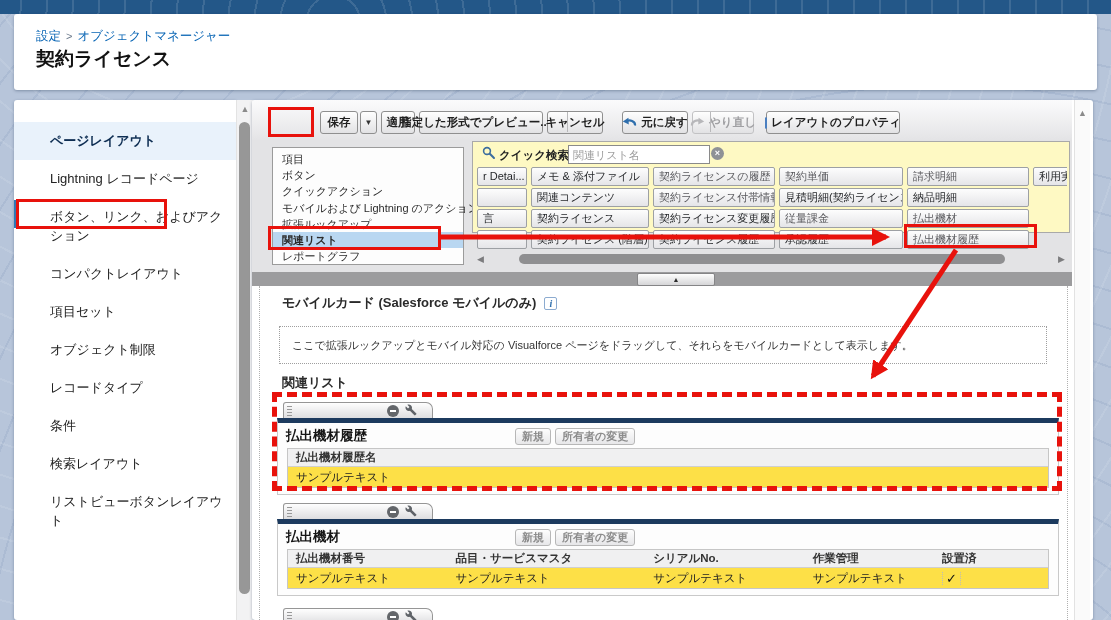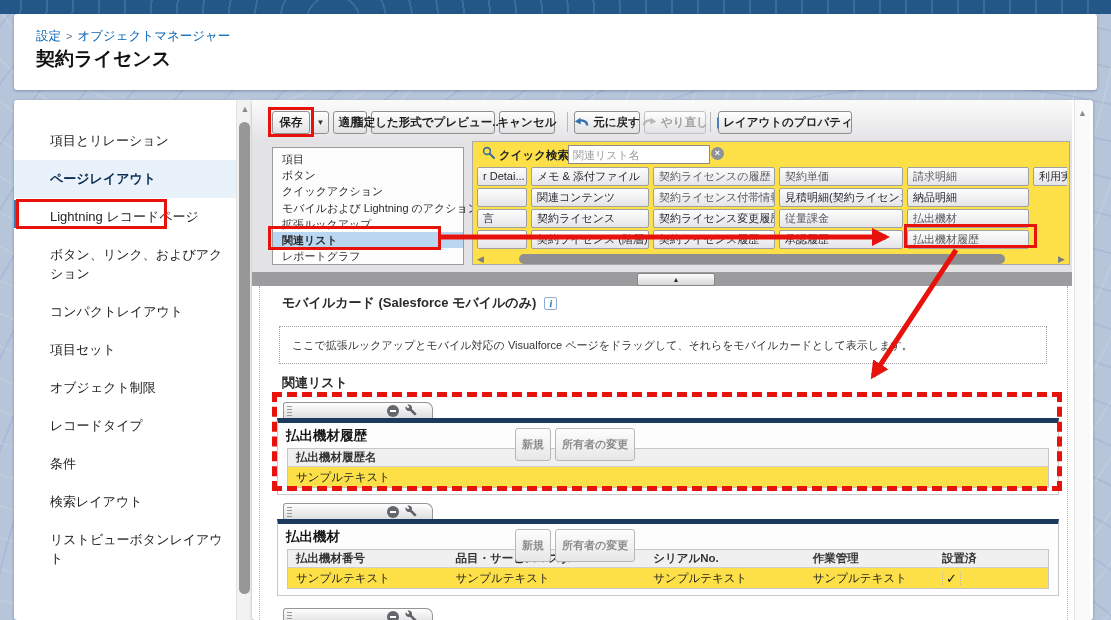--- a/index.html
+++ b/index.html
@@ -31,36 +31,36 @@
   .sb-accent{position:absolute;left:0;top:100px;width:5px;height:28px;background:var(--accent_blue);}
   .sb-scroll{position:absolute;left:236px;top:100px;width:16px;height:520px;background:#f2f2f3;border-left:1px solid #e3e3e3;}
   .sb-scroll .up{position:absolute;left:0;top:4px;width:16px;text-align:center;font-size:9px;color:#8a8a8a;}
   .sb-thumb{position:absolute;left:2px;top:22px;width:11px;height:472px;border-radius:6px;background:#979797;}
   
   .main-card{left:252px;top:100px;width:841px;height:520px;border-radius:3px;overflow:hidden;}
   .toolbar{position:absolute;left:0;top:0;width:820px;height:40px;
     background:linear-gradient(#fbfbfc,#e4e4e6);border-bottom:1px solid #aeaeae;}
   .tbtn{position:absolute;top:11px;height:23px;box-sizing:border-box;display:flex;align-items:center;justify-content:center;
     gap:4px;padding:0 6px;font-size:11.5px;font-weight:bold;color:#1f1f1f;
-    background:linear-gradient(#fefefe,#e2e2e4);border:1px solid #8f8f8f;border-radius:3px;cursor:pointer;white-space:nowrap;}
+    background:linear-gradient(#fefefe,#e2e2e4);border:1px solid #8f8f8f;border-radius:3px;cursor:pointer;white-space:nowrap;margin-left:48px;}
   .tbtn.disabled{color:#a0a0a3;border-color:#c2c2c4;}
   .tbtn .dd{font-size:8px;color:#333;}
   .tsep{position:absolute;top:12px;width:1px;height:20px;background:#b9b9bb;}
   .undo-ico{color:#2f6fad;display:inline-flex;}
   .redo-ico{color:#b7b7ba;display:inline-flex;transform:scaleX(-1);}
   .lp-ico{width:13px;height:12px;box-sizing:border-box;border:1px solid #4a7fc1;background:
     linear-gradient(#4a7fc1 0 3px,#fff 3px) ;position:relative;border-radius:1px;}
   .lp-ico::after{content:"";position:absolute;left:1px;right:5px;top:4px;height:6px;
     background:repeating-linear-gradient(#9dbde4 0 1px,rgba(0,0,0,0) 1px 3px);}
   
   .palette{position:absolute;left:0;top:40px;width:820px;height:132px;background:#e3e3e5;}
   .cat-panel{position:absolute;left:20px;top:7px;width:192px;height:118px;background:#fdfdfd;border:1px solid #9b9b9b;box-sizing:border-box;padding-top:3px;}
   .cat-item{font-size:11px;line-height:16.2px;padding-left:9px;color:#2b2b2b;white-space:nowrap;cursor:pointer;}
   .cat-item.sel{background:#b9d7f1;font-weight:bold;}
-  .tile-panel{position:absolute;left:220px;top:1px;width:598px;height:124px;background:#fde047;border:1px solid #a9a9a9;box-sizing:border-box;}
+  .tile-panel{position:absolute;left:220px;top:1px;width:598px;height:92px;background:#fef9c3;border:1px solid #a9a9a9;box-sizing:border-box;}
   .qs-ico{position:absolute;left:9px;top:4px;}
   .qs-label{position:absolute;left:26px;top:6px;font-size:11.5px;font-weight:bold;color:#222;}
   .qs-input{position:absolute;left:95px;top:3px;width:132px;height:17px;border:1px solid #8a8a8a;font-size:11px;padding:0 4px;color:#333;}
   .qs-input::placeholder{color:#9a9a9a;}
   .qs-clear{position:absolute;left:238px;top:5px;width:13px;height:13px;border-radius:50%;background:#8f9296;color:#fff;
     font-size:9px;font-weight:bold;display:flex;align-items:center;justify-content:center;cursor:pointer;line-height:1;}
   #tile-grid{position:absolute;left:4px;top:25px;width:590px;height:84px;overflow:hidden;display:flex;}
   .tile-col{position:relative;flex:none;margin-right:4px;}
   .tile-col:nth-child(1){width:50px;}
   .tile-col:nth-child(2){width:118px;}
@@ -96,21 +96,21 @@
   .rl-tab{position:relative;margin-left:6px;width:150px;height:16px;box-sizing:border-box;border:1px solid #969696;border-bottom:none;
     border-radius:3px 7px 0 0;background:linear-gradient(#fefefe,#dedee0);display:flex;align-items:center;cursor:grab;}
   .drag-dots{width:5px;height:10px;margin-left:3px;
     background:repeating-linear-gradient(#999 0 1px,rgba(0,0,0,0) 1px 3px);}
   .minus-ico{position:absolute;left:103px;top:2px;width:12px;height:12px;border-radius:50%;background:#63666a;cursor:pointer;}
   .minus-ico::after{content:"";position:absolute;left:3px;top:5px;width:6px;height:2px;background:#fff;}
   .wrench-ico{position:absolute;left:121px;top:1px;cursor:pointer;display:flex;}
   .rl-body{border:1px solid #c9c9c9;border-top:5px solid var(--navy);background:#fdfdfd;padding-bottom:6px;position:relative;}
   .rl-title{padding:4px 0 0 8px;font-size:13.5px;font-weight:bold;color:#161616;height:18px;}
   .rl-buttons{position:absolute;left:237px;top:5px;display:flex;gap:4px;}
-  .rl-btn{height:15px;display:flex;align-items:center;padding:8px 6px;font-size:11px;font-weight:bold;color:#8c8c8c;
+  .rl-btn{height:15px;display:flex;align-items:center;padding:0 6px;font-size:11px;font-weight:bold;color:#8c8c8c;
     background:linear-gradient(#fdfdfd,#e7e7e9);border:1px solid #b7b7b7;border-radius:3px;cursor:pointer;white-space:nowrap;}
   .rl-table{margin:3px 9px 0 9px;border:1px solid #c6c6c6;background:#fde047;}
   .rl-thead{display:flex;background:#f0f0f1;border-bottom:1px solid #cfcfcf;height:17px;align-items:center;}
   .rl-thead .th{font-size:11.5px;font-weight:bold;color:#333;padding-left:8px;box-sizing:border-box;white-space:nowrap;overflow:hidden;}
   .rl-row{display:flex;height:20px;align-items:center;}
   .rl-row .td{font-size:11.5px;color:#222;padding-left:8px;box-sizing:border-box;white-space:nowrap;overflow:hidden;}
   .cols1 .th,.cols1 .td{width:100%;}
   .cols5 .th:nth-child(1),.cols5 .td:nth-child(1){width:21%;}
   .cols5 .th:nth-child(2),.cols5 .td:nth-child(2){width:26%;}
   .cols5 .th:nth-child(3),.cols5 .td:nth-child(3){width:21%;}
@@ -136,21 +136,20 @@
 <div class="card header-card">
   <div class="breadcrumb">
     <a>設定</a><span class="sep">&gt;</span><a>オブジェクトマネージャー</a>
   </div>
   <div class="page-title">契約ライセンス</div>
 </div>
 
 <div class="card sidebar-card">
   <div class="sb-accent"></div>
   <div id="sidebar-nav">
-      <div class="sb-item">項目とリレーション</div>
       <div class="sb-item sel">ページレイアウト</div>
       <div class="sb-item">Lightning レコードページ</div>
       <div class="sb-item">ボタン、リンク、およびアクション</div>
       <div class="sb-item">コンパクトレイアウト</div>
       <div class="sb-item">項目セット</div>
       <div class="sb-item">オブジェクト制限</div>
       <div class="sb-item">レコードタイプ</div>
       <div class="sb-item">条件</div>
       <div class="sb-item">検索レイアウト</div>
       <div class="sb-item">リストビューボタンレイアウト</div>

